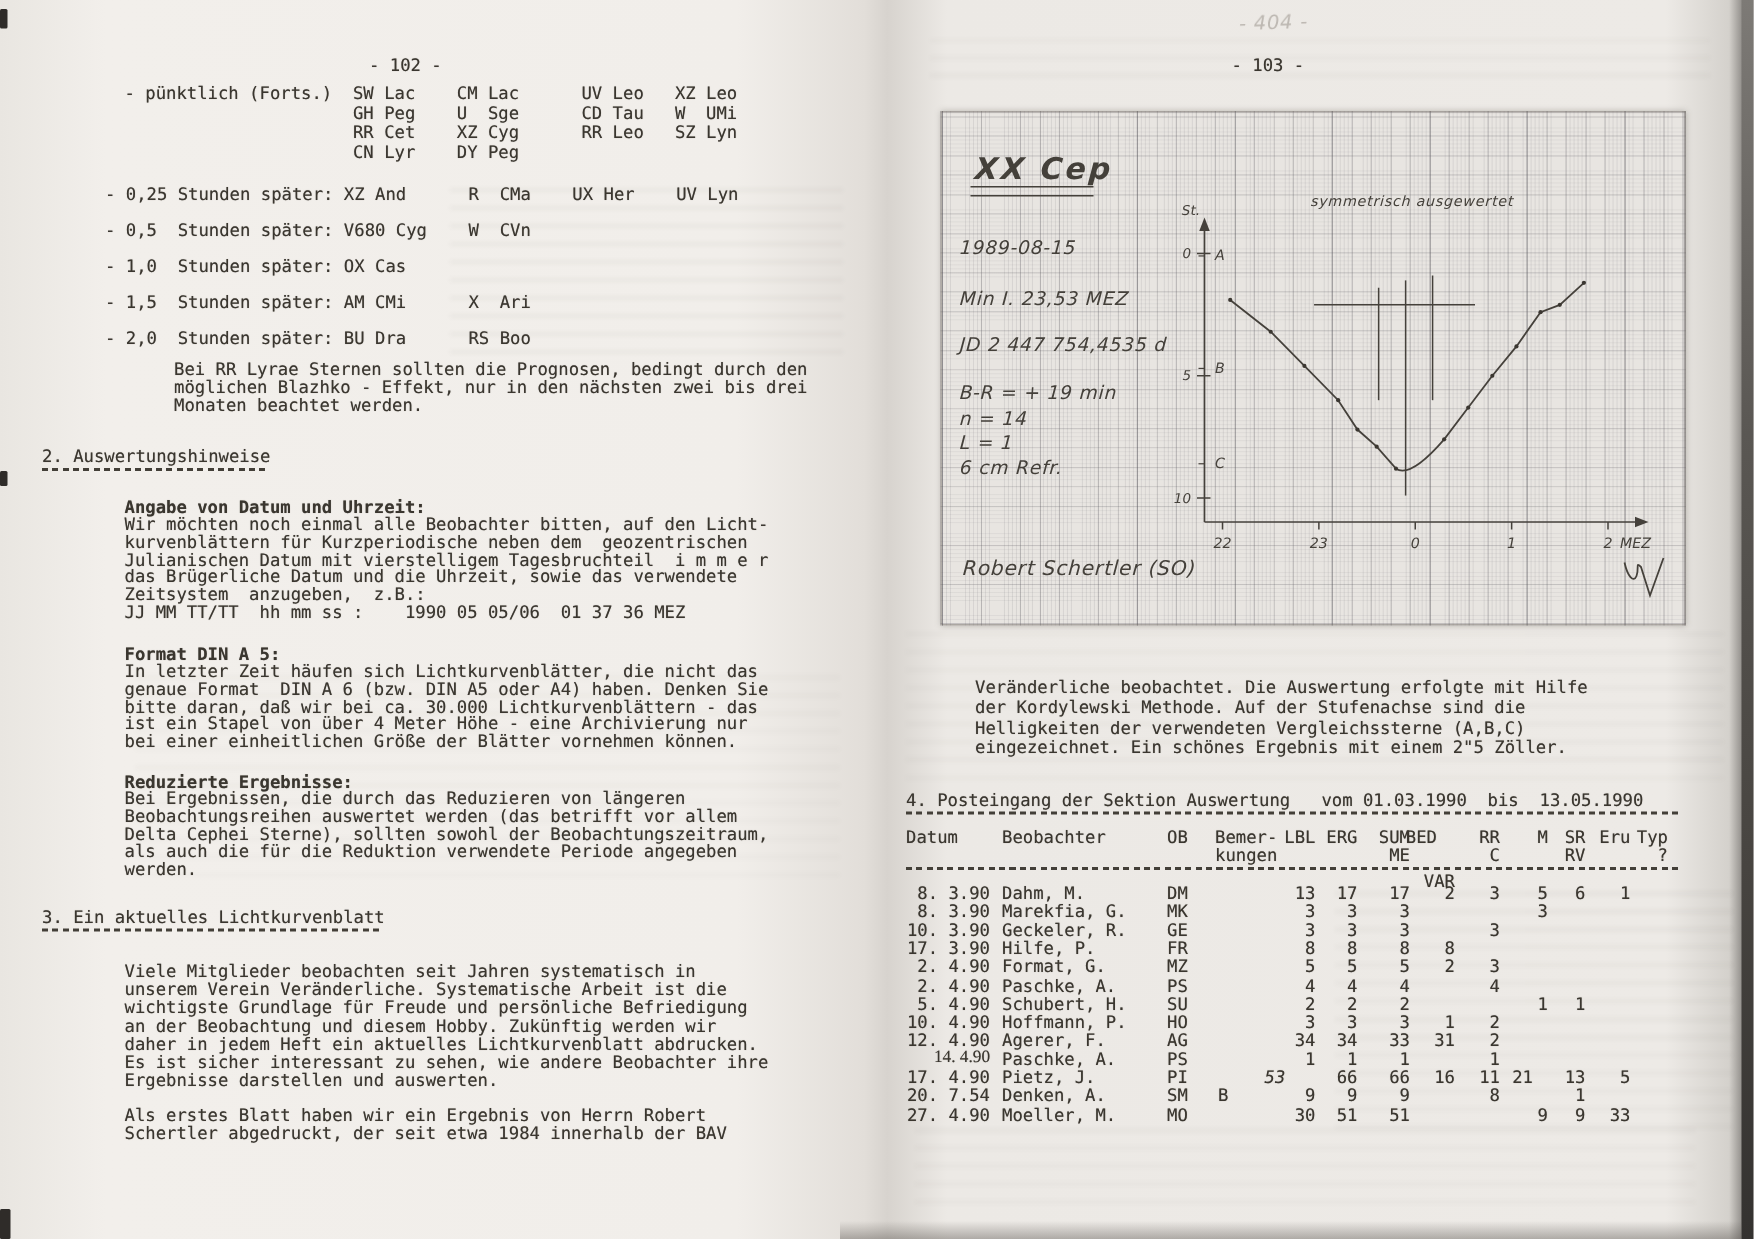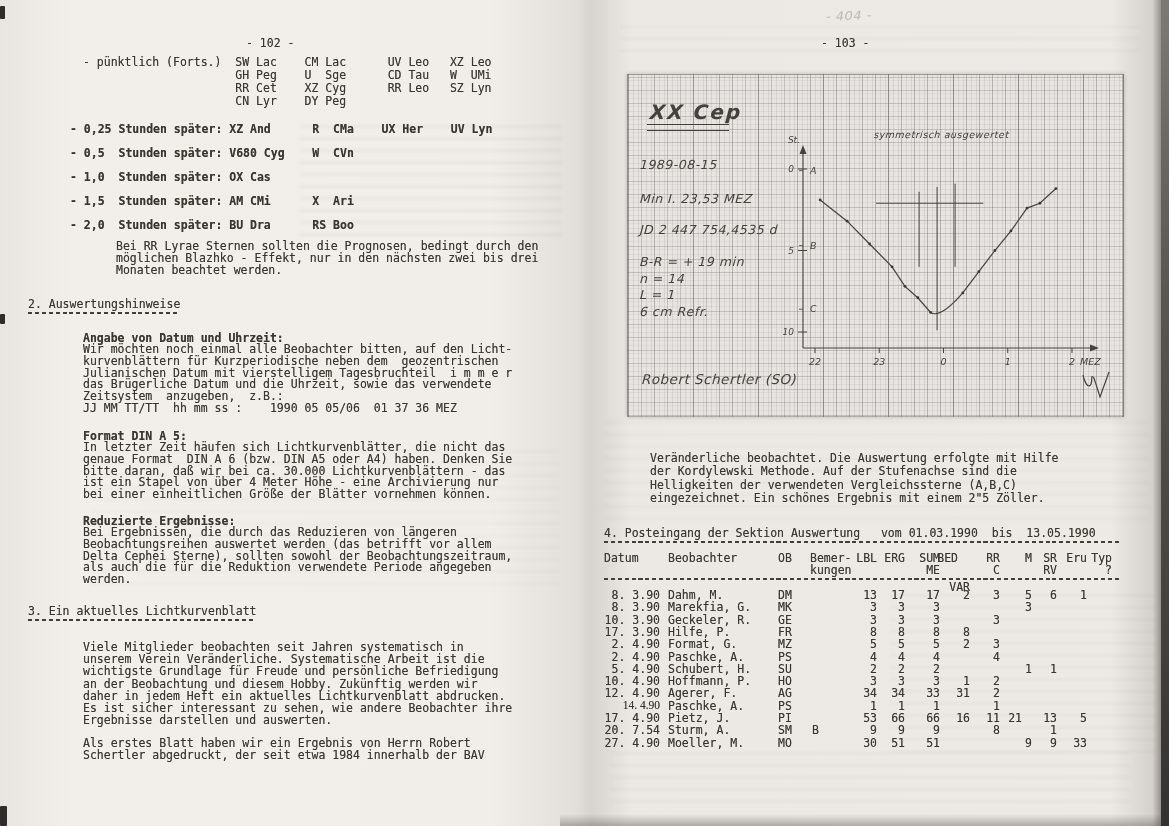--- a/index.html
+++ b/index.html
@@ -41,21 +41,21 @@
 </head>
 <body>
 
 <div class="abs mono" style="left:246px;top:36px;">- 102 -</div>
 
 <div class="abs mono" style="left:83px;top:56px;line-height:13px;">- pünktlich (Forts.)  SW Lac    CM Lac      UV Leo   XZ Leo
                       GH Peg    U  Sge      CD Tau   W  UMi
                       RR Cet    XZ Cyg      RR Leo   SZ Lyn
                       CN Lyr    DY Peg</div>
 
-<div class="abs mono" style="left:70px;top:117px;line-height:24px;font-weight:bold;">- 0,25 Stunden später: XZ And      R  CMa    UX Her    UV Lyn
+<div class="abs mono" style="left:70px;top:117px;line-height:24px;">- 0,25 Stunden später: XZ And      R  CMa    UX Her    UV Lyn
 - 0,5  Stunden später: V680 Cyg    W  CVn
 - 1,0  Stunden später: OX Cas
 - 1,5  Stunden später: AM CMi      X  Ari
 - 2,0  Stunden später: BU Dra      RS Boo</div>
 
 <div class="abs mono" style="left:83px;top:241px;line-height:11.8px;margin-left:33px;">Bei RR Lyrae Sternen sollten die Prognosen, bedingt durch den
 möglichen Blazhko - Effekt, nur in den nächsten zwei bis drei
 Monaten beachtet werden.</div>
 
 <div class="abs mono" style="left:28px;top:297px;">2. Auswertungshinweise</div>
@@ -293,32 +293,32 @@
       <span class="mono" style="position: absolute; left: 174px;">PS</span>
       <span class="mono" style="position: absolute; left: 239px; width: 34px; text-align: right;">1</span>
       <span class="mono" style="position: absolute; left: 267px; width: 34px; text-align: right;">1</span>
       <span class="mono" style="position: absolute; left: 302px; width: 34px; text-align: right;">1</span>
       <span class="mono" style="position: absolute; left: 362px; width: 34px; text-align: right;">1</span>
     </div>
     <div style="position: absolute; left: 0px; width: 516px; height: 12px; top: 160px;">
       <span class="mono" style="position: absolute; left: 0px; width: 56px; text-align: right;">17. 4.90</span>
       <span class="mono" style="position: absolute; left: 64px;">Pietz, J.</span>
       <span class="mono" style="position: absolute; left: 174px;">PI</span>
-      <span class="mono" style="position: absolute; left: 239px; width: 34px; text-align: right;">53</span>
+      <span class="mono" style="position: absolute; left: 239px; width: 34px;  font-style: italic;">53</span>
       <span class="mono" style="position: absolute; left: 267px; width: 34px; text-align: right;">66</span>
       <span class="mono" style="position: absolute; left: 302px; width: 34px; text-align: right;">66</span>
       <span class="mono" style="position: absolute; left: 332px; width: 34px; text-align: right;">16</span>
       <span class="mono" style="position: absolute; left: 362px; width: 34px; text-align: right;">11</span>
       <span class="mono" style="position: absolute; left: 384px; width: 34px; text-align: right;">21</span>
       <span class="mono" style="position: absolute; left: 419px; width: 34px; text-align: right;">13</span>
       <span class="mono" style="position: absolute; left: 449px; width: 34px; text-align: right;">5</span>
     </div>
     <div style="position: absolute; left: 0px; width: 516px; height: 12px; top: 172.3px;">
       <span class="mono" style="position: absolute; left: 0px; width: 56px; text-align: right;">20. 7.54</span>
-      <span class="mono" style="position: absolute; left: 64px;">Sturm, A.</span>
+      <span class="mono" style="position: absolute; left: 64px;">Denken, A.</span>
       <span class="mono" style="position: absolute; left: 174px;">SM</span>
       <span class="mono" style="position: absolute; left: 208px;">B</span>
       <span class="mono" style="position: absolute; left: 239px; width: 34px; text-align: right;">9</span>
       <span class="mono" style="position: absolute; left: 267px; width: 34px; text-align: right;">9</span>
       <span class="mono" style="position: absolute; left: 302px; width: 34px; text-align: right;">9</span>
       <span class="mono" style="position: absolute; left: 362px; width: 34px; text-align: right;">8</span>
       <span class="mono" style="position: absolute; left: 419px; width: 34px; text-align: right;">1</span>
     </div>
     <div style="position: absolute; left: 0px; width: 516px; height: 12px; top: 184.6px;">
       <span class="mono" style="position: absolute; left: 0px; width: 56px; text-align: right;">27. 4.90</span>

